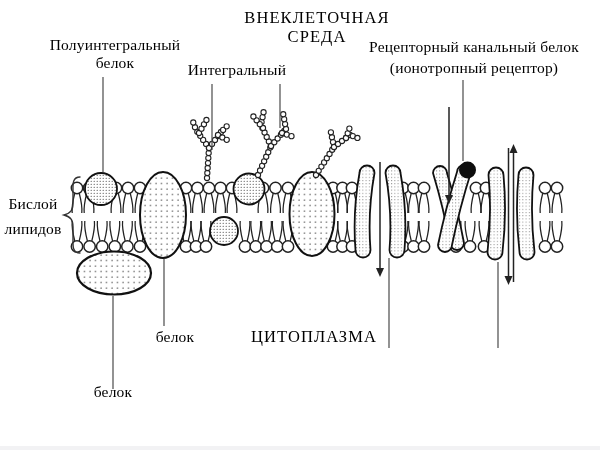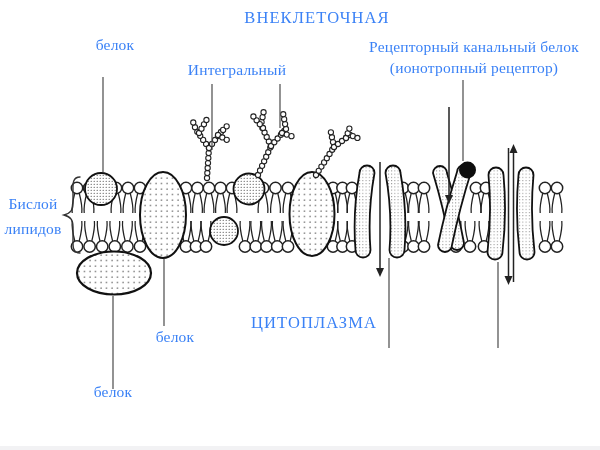--- a/index.html
+++ b/index.html
@@ -1,19 +1,19 @@
 <!DOCTYPE html>
 <html><head>
 <meta charset="utf-8">
 <style>
   html,body{margin:0;padding:0;background:#fff;}
   .stage{position:relative;width:600px;height:450px;background:#ffffff;overflow:hidden;
          font-family:"Liberation Serif",serif;}
   .stage svg{position:absolute;left:0;top:0;}
-  .lbl{position:absolute;font-size:15.5px;line-height:1.16;color:#3b82f6;text-align:center;
+  .lbl{position:absolute;font-size:15.5px;line-height:1.16;color:#000000;text-align:center;
        letter-spacing:.2px;white-space:nowrap;}
   .caps{font-size:16.5px;letter-spacing:1.1px;}
   .ln{display:block;}
   .lh-wide{line-height:1.62;}
   .lh-med{line-height:1.38;}
   .bottom-strip{position:absolute;left:0;bottom:0;width:600px;height:4px;}
 </style>
 </head>
 <body>
 
@@ -305,43 +305,45 @@
         <line x1="164" y1="259" x2="164" y2="326" stroke="#4a4a4a" stroke-width="1.2"></line>
         <line x1="113" y1="296" x2="113" y2="389" stroke="#4a4a4a" stroke-width="1.2"></line>
         <line x1="389" y1="258" x2="389" y2="348" stroke="#4a4a4a" stroke-width="1.2"></line>
         <line x1="498" y1="262" x2="498" y2="348" stroke="#4a4a4a" stroke-width="1.2"></line>
       </g>
     <path id="brace" d="M 80 177 C 72 177 73 185 73 191 L 73 203 C 73 210 71 213 64 215 C 71 217 73 220 73 227 L 73 239 C 73 245 72 253 80 253" fill="none" stroke="#333" stroke-width="1.4" stroke-linecap="round"></path>
   </svg>
 
   <div class="lbl caps" style="left:229px;top:8px;width:176px">
     <span class="ln">ВНЕКЛЕТОЧНАЯ</span>
+    <span class="ln">СРЕДА</span>
   </div>
 
   <div class="lbl" style="left:30px;top:36px;width:170px">
+    <span class="ln">Полуинтегральный</span>
     <span class="ln">белок</span>
   </div>
 
   <div class="lbl" style="left:162px;top:61px;width:150px">Интегральный</div>
 
   <div class="lbl lh-med" style="left:348px;top:36px;width:252px">
     <span class="ln">Рецепторный канальный белок</span>
     <span class="ln">(ионотропный рецептор)</span>
   </div>
 
   <div class="lbl lh-wide" style="left:2px;top:191px;width:62px">
     <span class="ln">Бислой</span>
     <span class="ln">липидов</span>
   </div>
 
   <div class="lbl" style="left:105px;top:328px;width:140px">
     <span class="ln">белок</span>
   </div>
 
-  <div class="lbl caps" style="left:246px;top:313px;width:136px">ЦИТОПЛАЗМА</div>
+  <div class="lbl caps" style="left:246px;top:327px;width:136px">ЦИТОПЛАЗМА</div>
 
 
   <div class="lbl" style="left:33px;top:383px;width:160px">
     <span class="ln">белок</span>
   </div>
 
   <div class="bottom-strip" style="background: rgb(242, 242, 244);"></div>
 </div>
 
 </body></html>

